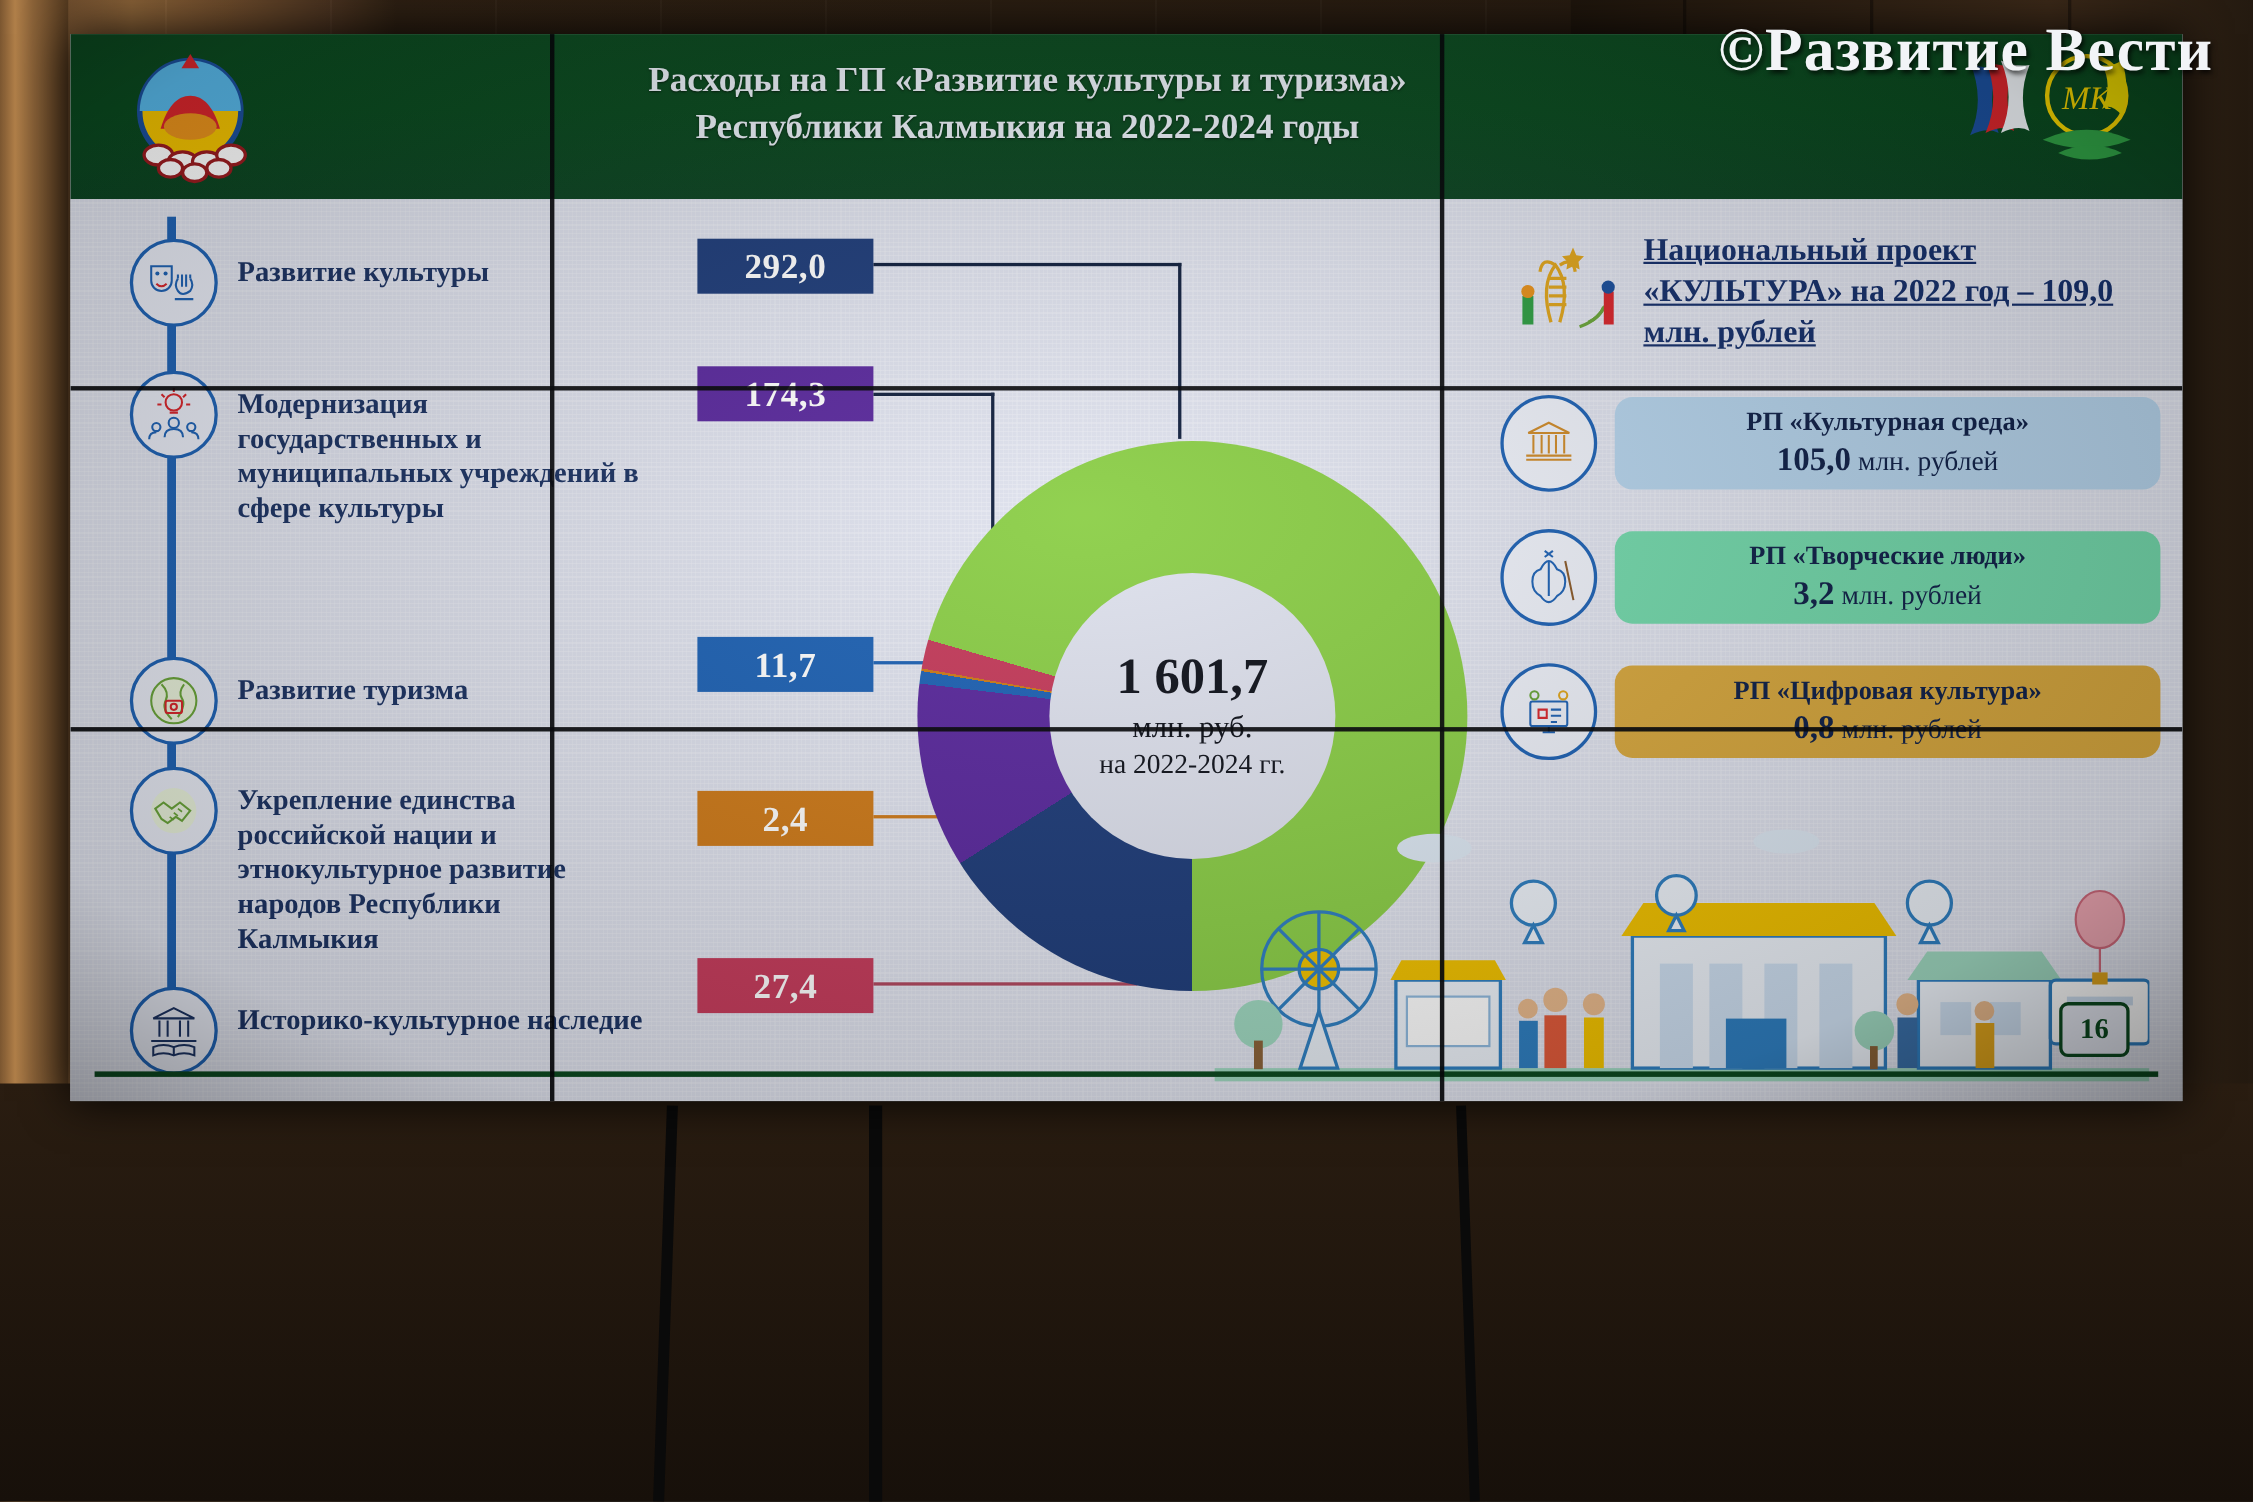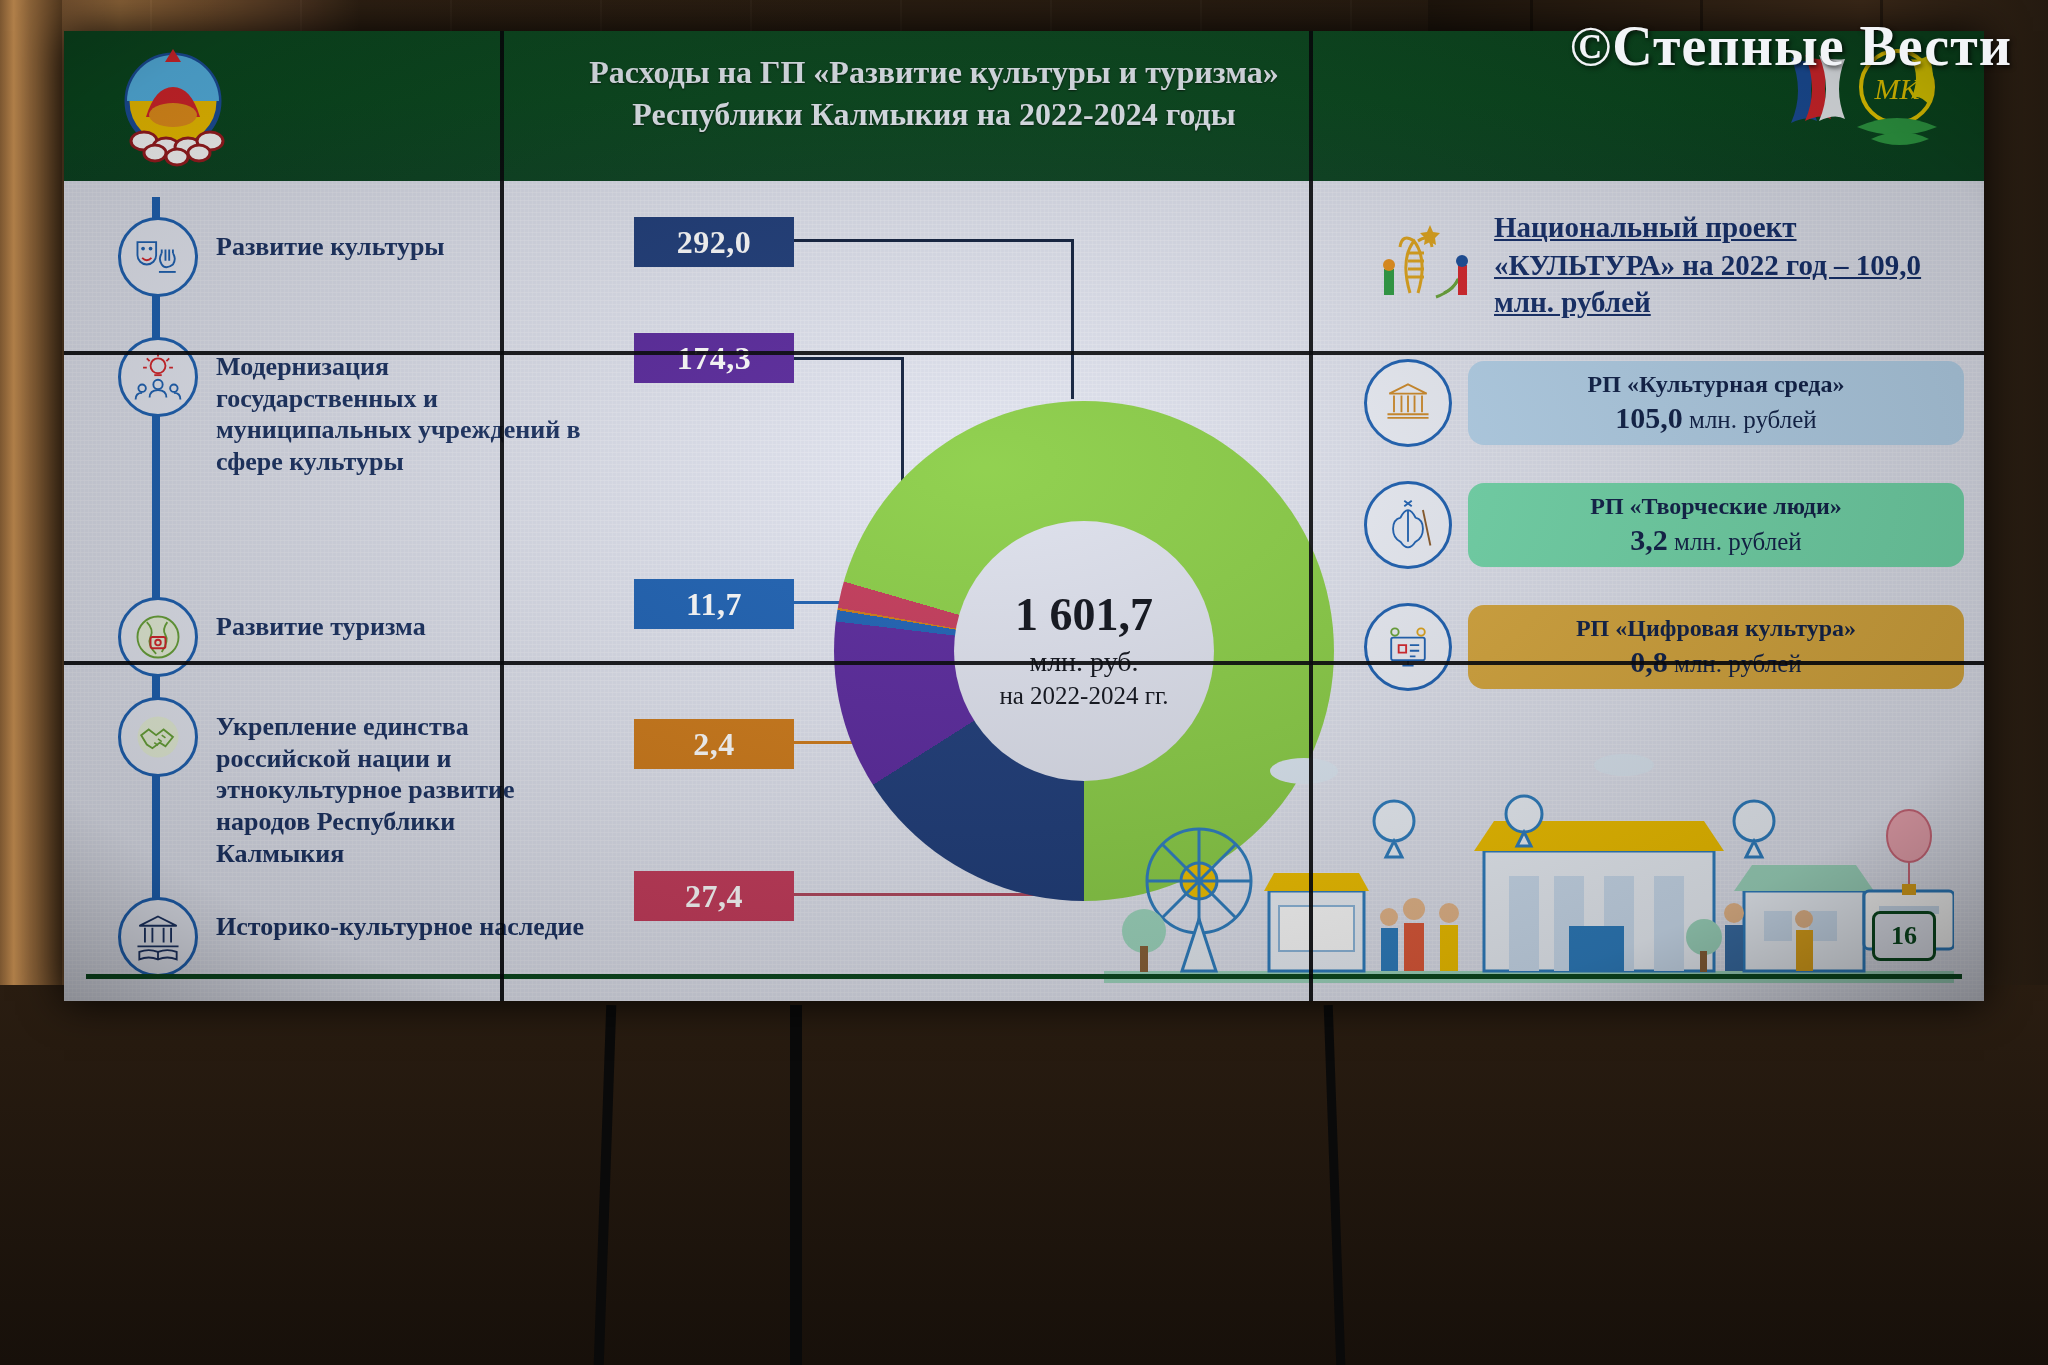--- a/index.html
+++ b/index.html
@@ -434,13 +434,13 @@
     </div>
 
     <div class="seamV" style="left:436px"></div>
     <div class="seamV" style="left:1245px"></div>
     <div class="seamH" style="top:320px"></div>
     <div class="seamH" style="top:630px"></div>
   </div>
 </div>
 
 <div id="grade"></div>
-<div id="wm">©Степные Вести</div>
+<div id="wm">©Развитие Вести</div>
 
 </body></html>

